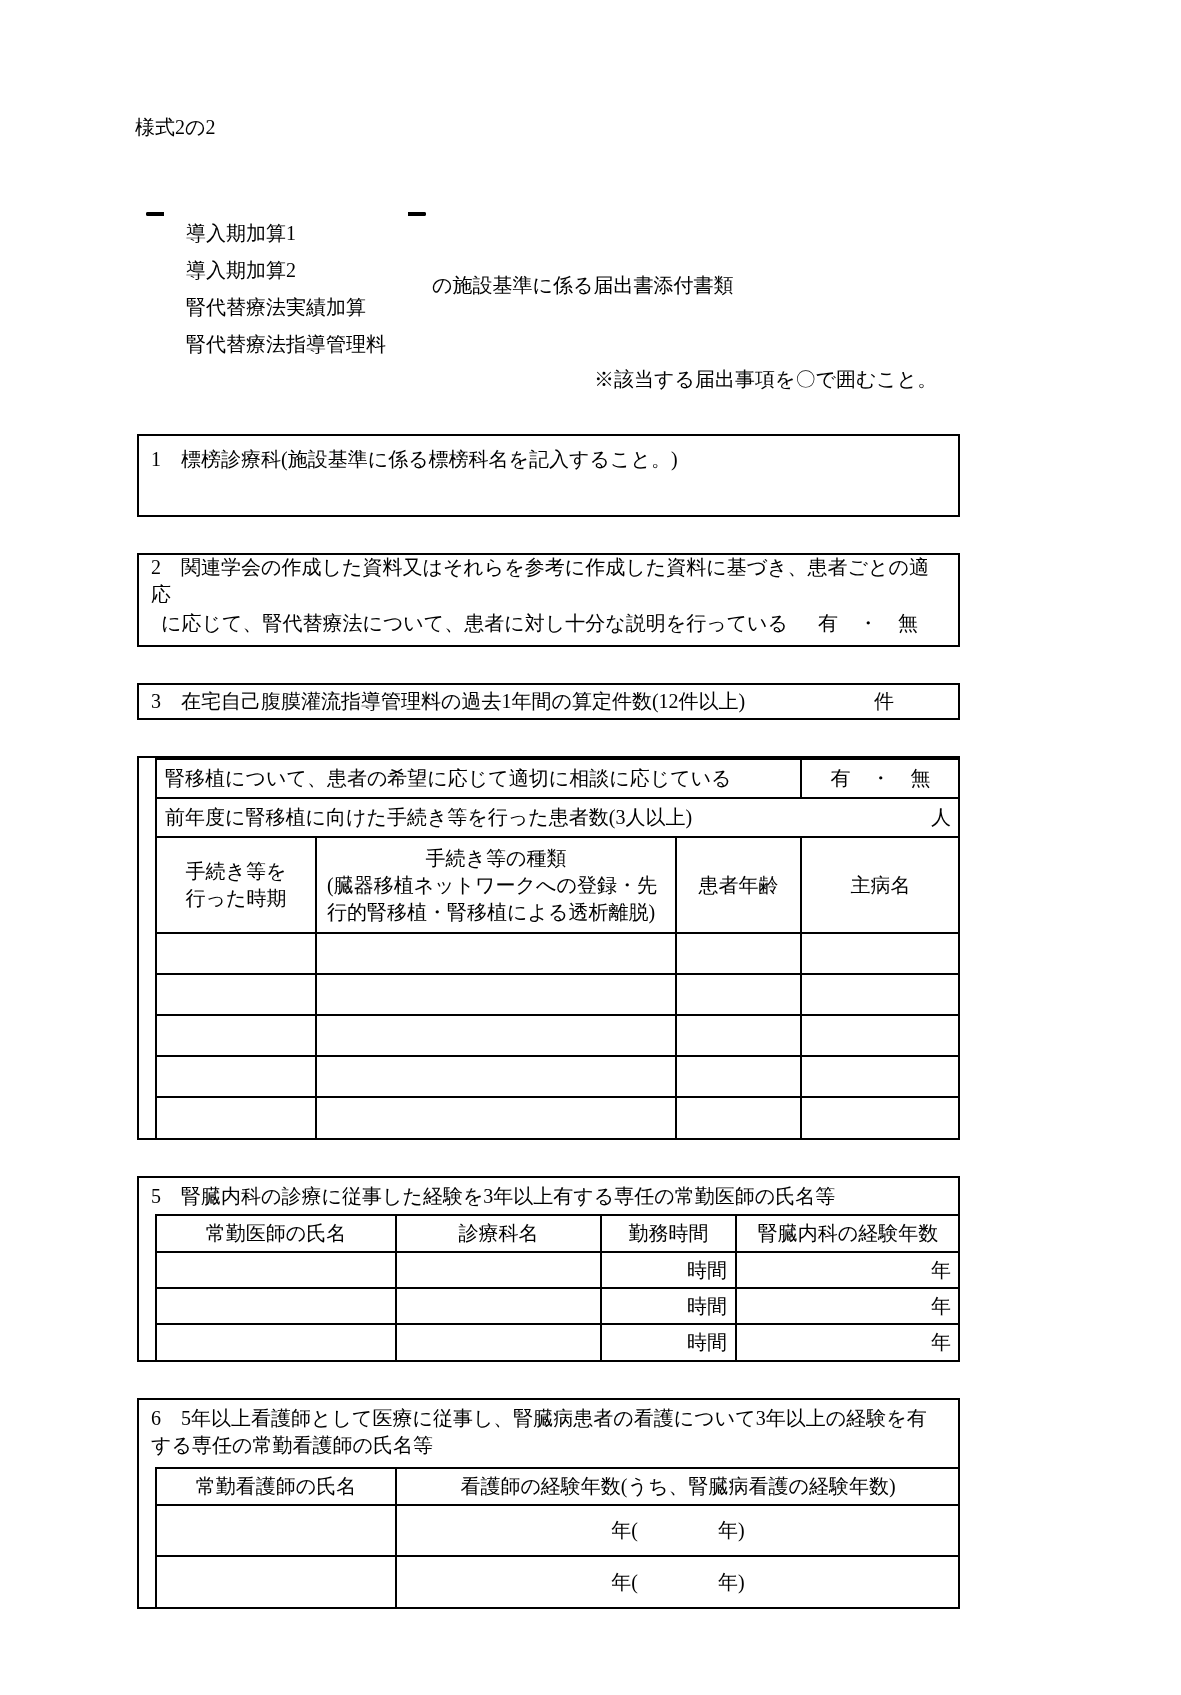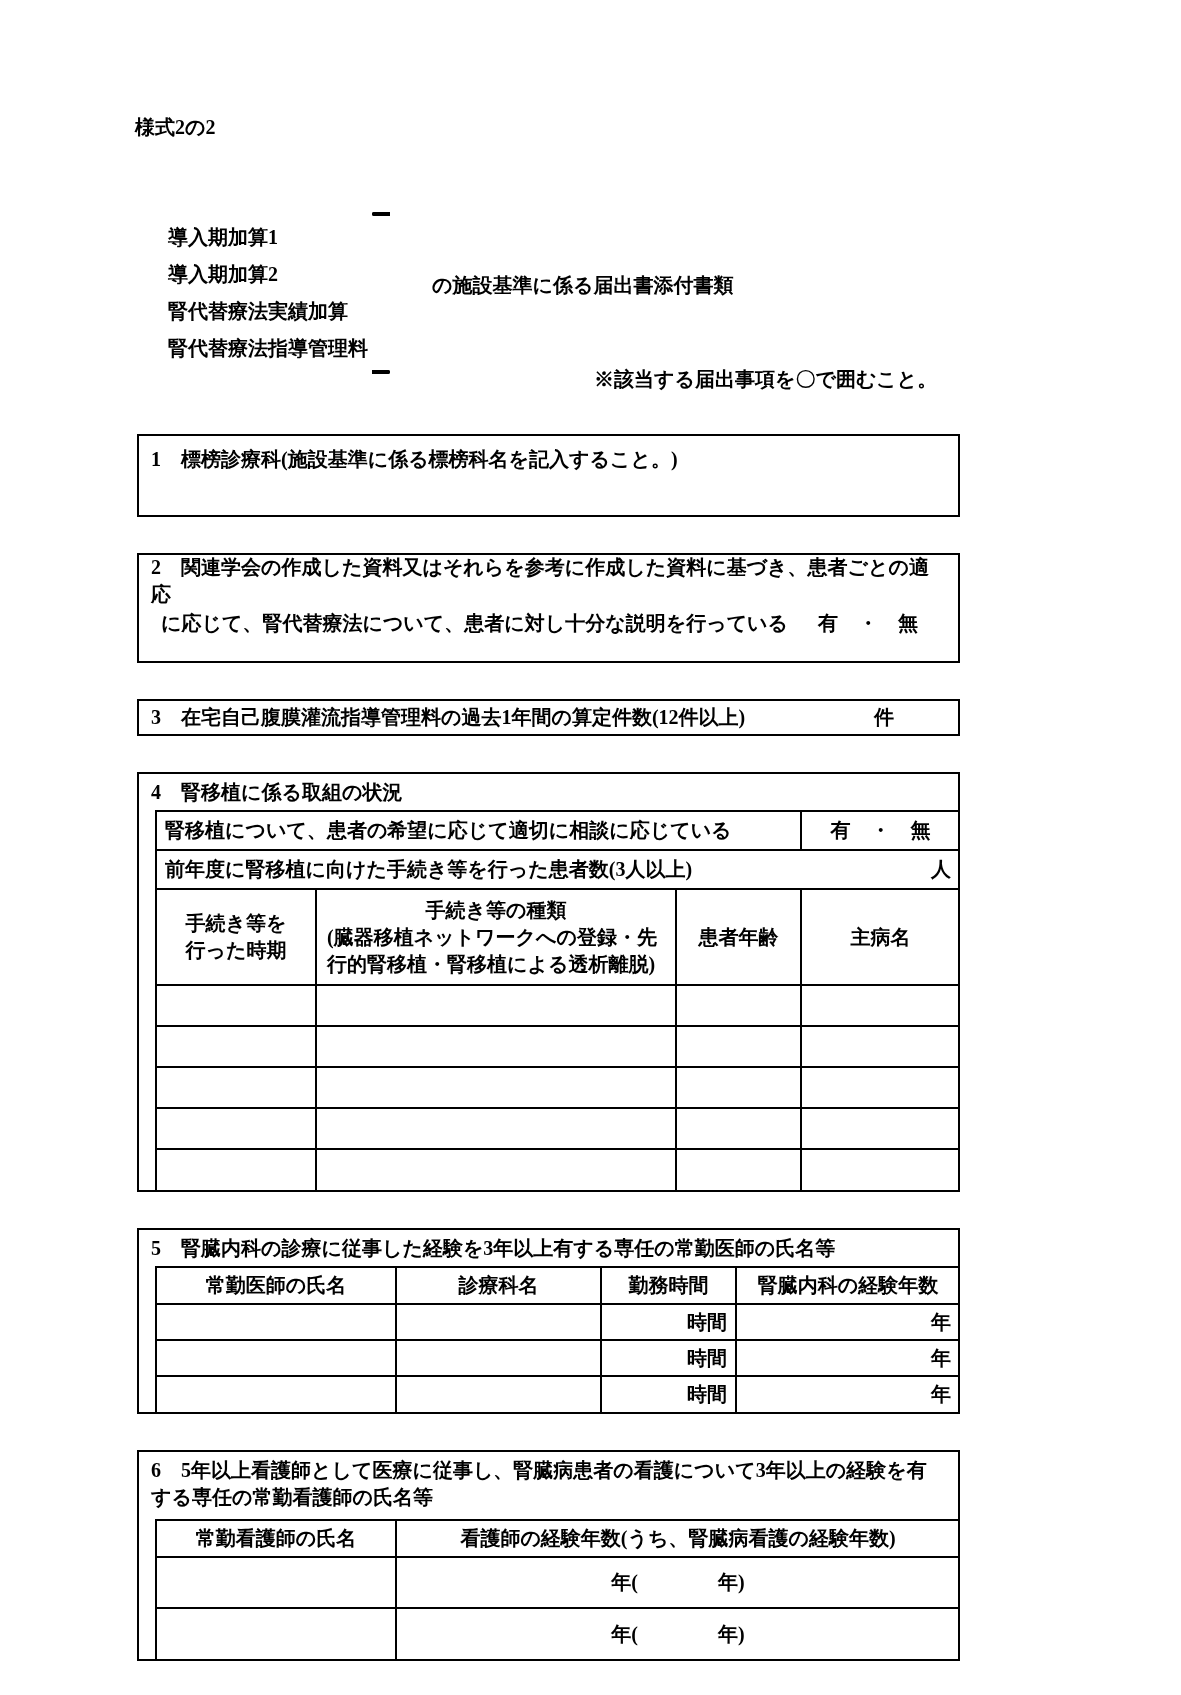--- a/index.html
+++ b/index.html
@@ -2,41 +2,41 @@
 <html><head>
 <meta charset="utf-8">
 <style>
   * { box-sizing: border-box; margin: 0; padding: 0; }
   html, body { background: #ffffff; }
   body {
     width: 1181px; height: 1695px;
     font-family: "Liberation Serif", "DejaVu Serif", serif;
     color: #000; font-size: 20px; line-height: 1.35;
   }
-  .page { position: relative; width: 1181px; height: 1695px; overflow: hidden; background: #fff; font-weight: bold; }
+  .page { position: relative; width: 1181px; height: 1695px; overflow: hidden; background: #fff; }
 
   .form-id { position: absolute; left: 135px; top: 114px; }
 
   
-  .header-block { position: absolute; left: 146px; top: 212px; display: flex; align-items: flex-end; flex-direction: column; }
+  .header-block { position: absolute; left: 146px; top: 212px; display: flex; align-items: flex-start; }
   .bracket { width: 18px; flex: none; }
   .bracket-left  { border: 2px solid #000; border-right: 0; border-radius: 22px 0 0 22px; }
   .bracket-right { border: 2px solid #000; border-left: 0;  border-radius: 0 22px 22px 0; }
   .bracket-items { display: flex; flex-direction: column; padding: 3px 22px; }
   .bracket-item { height: 37px; line-height: 37px; white-space: nowrap; }
 
   .title-suffix { position: absolute; left: 432px; top: 272px; white-space: nowrap; }
   .circle-note  { position: absolute; left: 594px; top: 366px; white-space: nowrap; }
 
   
   .form-area { position: absolute; left: 137px; top: 398px; width: 823px; }
   .box { border: 2px solid #000; margin-bottom: 5px; background: #fff; margin-top: 36px; }
 
   .s1 { height: 83px; padding: 10px 12px; }
-  .s2 { height: 110px; padding: 4px 12px; }
+  .s2 { height: 94px; padding: 4px 12px; }
   .s2-line { height: 43px; display: flex; align-items: center; }
   .s2-line2 { justify-content: space-between; padding-left: 10px; padding-right: 28px; }
   .s3 { height: 37px; display: flex; align-items: center; justify-content: space-between; padding: 0 64px 0 12px; }
 
   .sec-title { padding: 5px 12px 4px 12px; }
   .s6 .sec-title { padding-bottom: 8px; }
 
   table.inner-table {
     border-collapse: collapse; table-layout: fixed;
     margin-left: 16px; width: 803px;
@@ -95,21 +95,20 @@
         <span>有　・　無</span>
       </div>
     </section>
 
     <section class="box s3">
       <span>3　在宅自己腹膜灌流指導管理料の過去1年間の算定件数(12件以上)</span>
       <span>件</span>
     </section>
 
     <section class="box s4">
-      <div class="sec-title">4　腎移植に係る取組の状況</div>
       <table class="inner-table t4">
         <colgroup>
           <col style="width:160px">
             <col style="width:360px">
             <col style="width:125px">
             <col style="width:158px">
         </colgroup>
         <tbody>
           <tr class="r39">
             <td colspan="3">腎移植について、患者の希望に応じて適切に相談に応じている</td>

